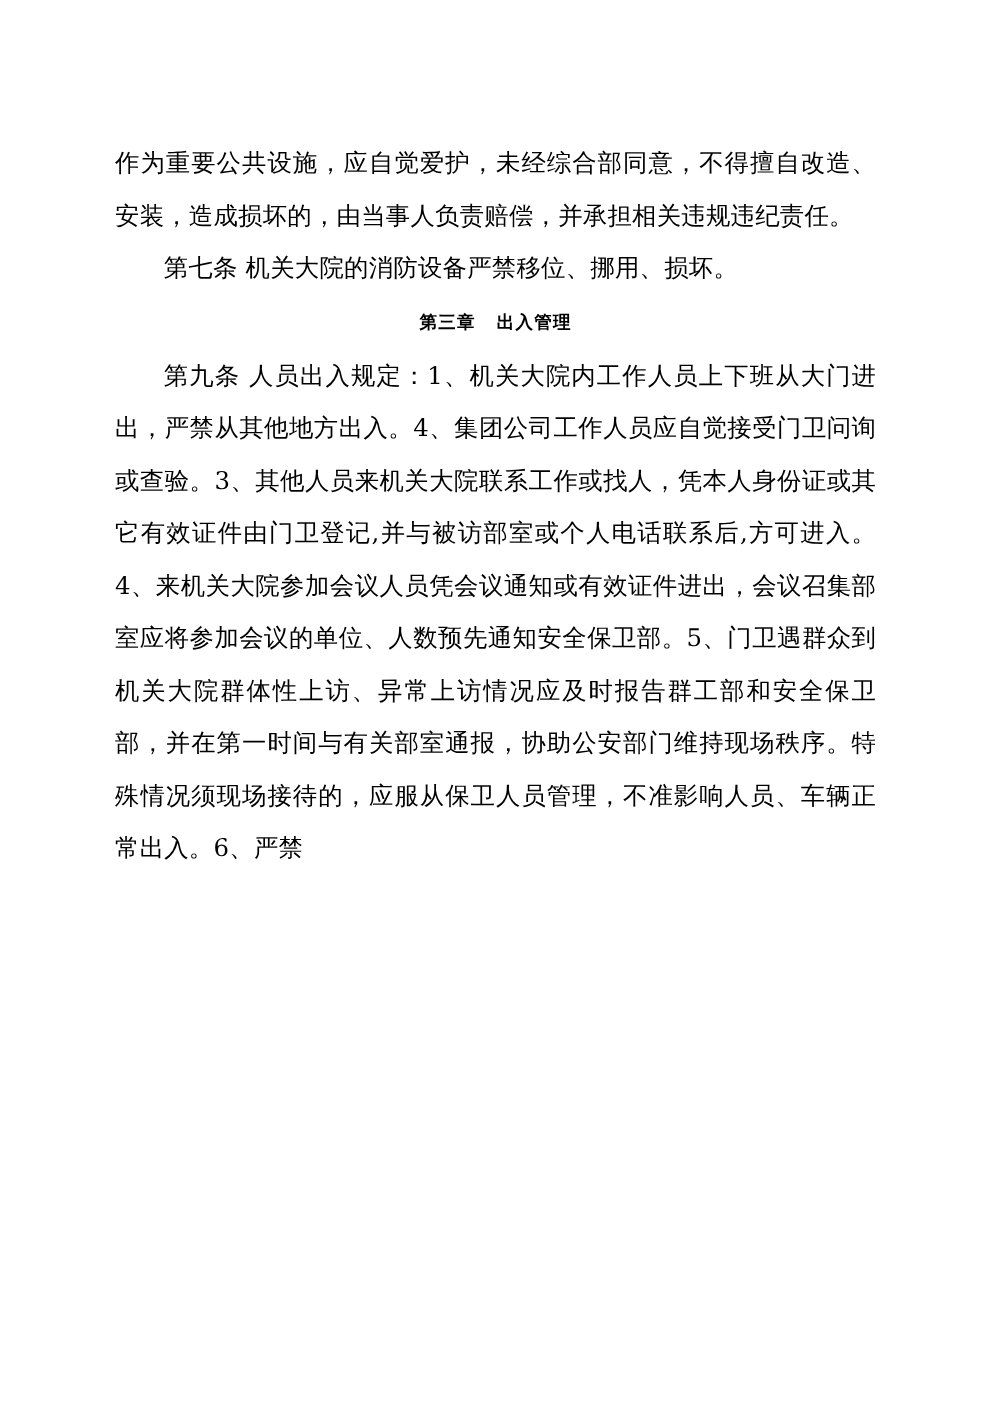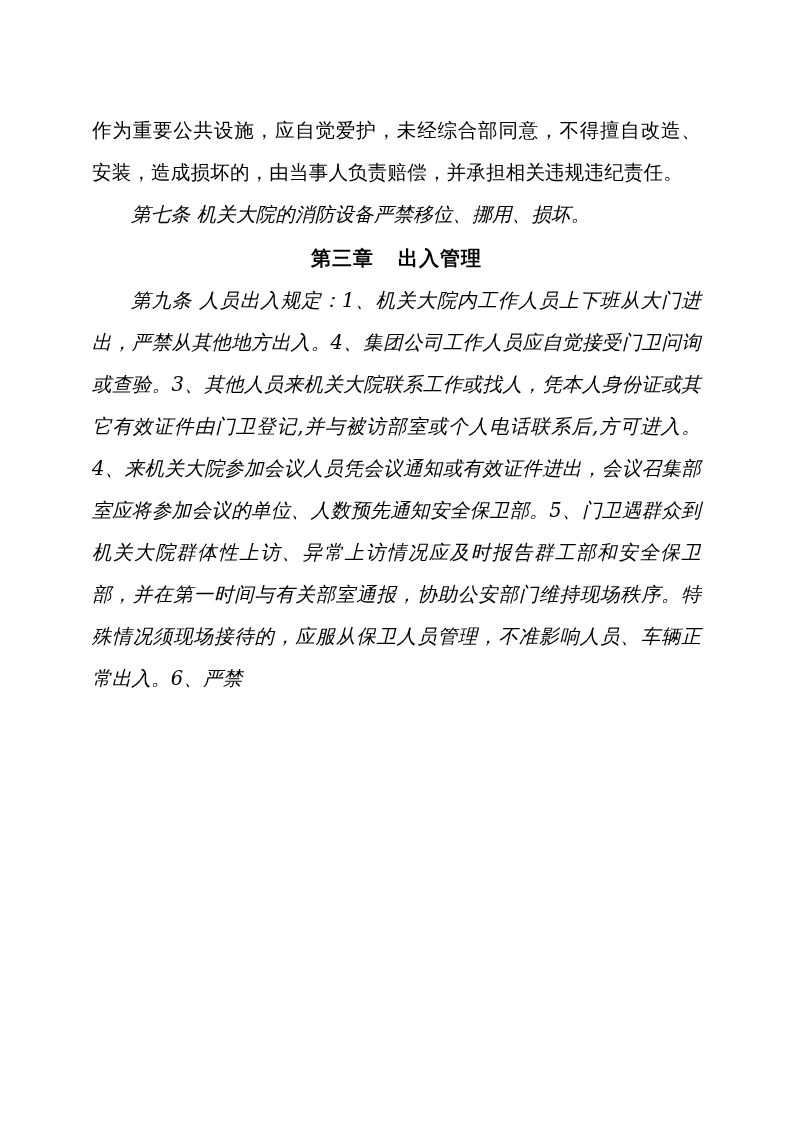--- a/index.html
+++ b/index.html
@@ -27,28 +27,27 @@
     text-align: justify;
     text-justify: inter-ideograph;
     letter-spacing: 0.2px;
   }
   .para {
     margin: 0;
     text-indent: 0;
   }
   .para.indent {
     text-indent: 2em;
-    font-style: italic;
   }
   .chapter-heading {
     margin: 0;
     text-align: center;
     font-family: "DejaVu Sans", "Liberation Sans", sans-serif;
     font-weight: bold;
-    font-size: 20px;
+    font-size: 14px;
     line-height: 44px;
     letter-spacing: 1px;
   }
   .chapter-heading .gap {
     display: inline-block;
     width: 1.2em;
   }
 </style>
 </head>
 <body>

